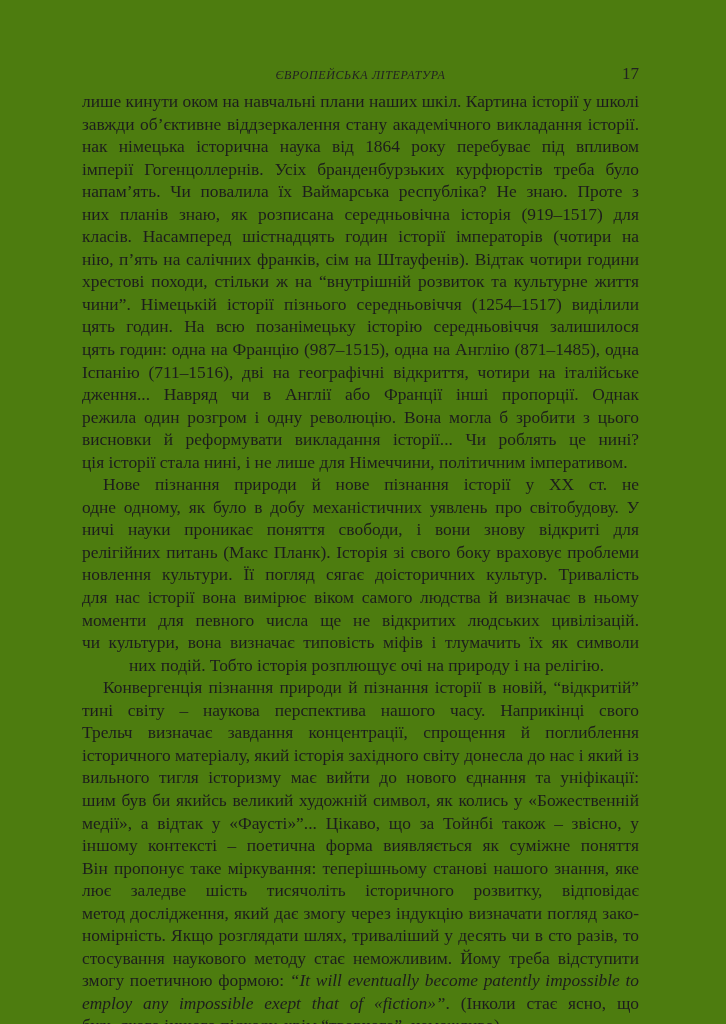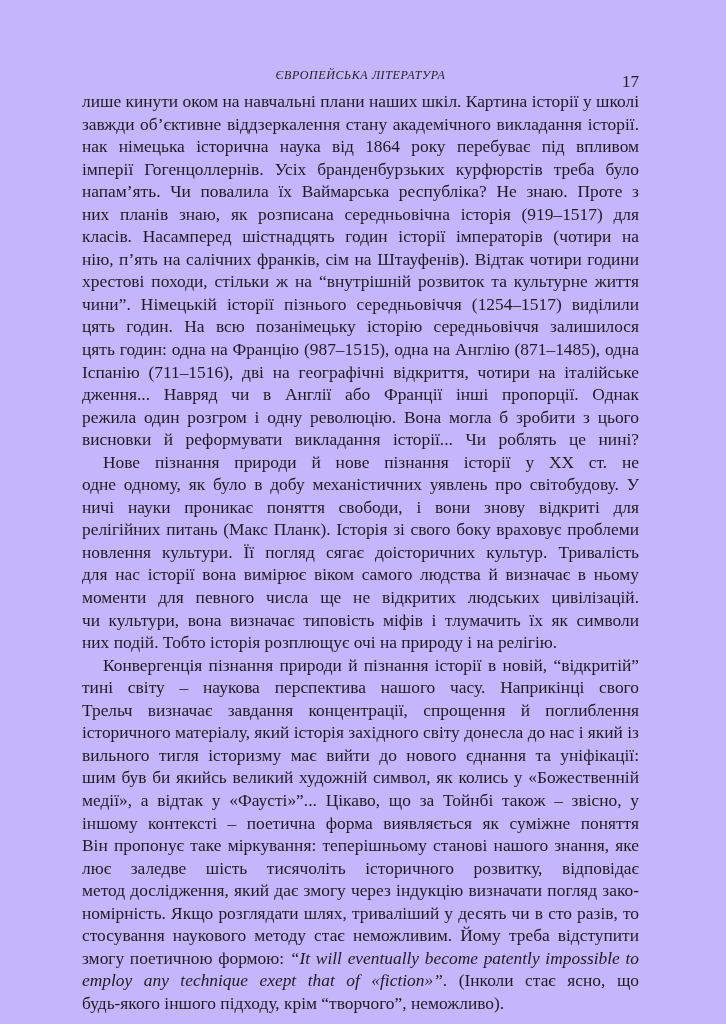--- a/index.html
+++ b/index.html
@@ -1,27 +1,27 @@
 <!DOCTYPE html>
 <html><head>
 <meta charset="utf-8">
 <style>
   html, body { margin: 0; padding: 0; background: #ffffff; }
   body { width: 726px; height: 1024px; position: relative; overflow: hidden; }
-  .page { position: absolute; left: 0; top: 0; width: 726px; height: 1024px; background: #c4b5fd; }
+  .page { position: absolute; left: 0; top: 0; width: 726px; height: 1024px; background: #4d7c0f; }
   .header {
     position: absolute; top: 64px; left: 82px; width: 557px; height: 24px;
     font-family: "Liberation Serif", serif; color: #222;
   }
   .running-title {
     position: absolute; left: 0; right: 0; top: 4px; text-align: center;
     font-style: italic; font-size: 12px; letter-spacing: 0.6px;
   }
   .page-number {
-    position: absolute; right: 0; top: 0; font-size: 17px; margin-top: 8px;
+    position: absolute; right: 0; top: 0; font-size: 17px;
   }
   .body-text {
     position: absolute; top: 90px; left: 82px; width: 557px;
     font-family: "Liberation Serif", serif; font-size: 17.4px; line-height: 22.55px; color: #1d1d1d;
   }
   .line {
     display: block; height: 22.55px; white-space: nowrap;
     text-align: justify; text-align-last: justify; overflow: visible;
   }
   .line.last { text-align-last: left; }
@@ -46,39 +46,40 @@
       <span class="line" style="white-space: normal; overflow: hidden;"><span>класів. Насамперед шістнадцять годин історії імператорів (чотири на Саксо-</span></span>
       <span class="line" style="white-space: normal; overflow: hidden;"><span>нію, п’ять на салічних франків, сім на Штауфенів). Відтак чотири години на</span></span>
       <span class="line" style="white-space: normal; overflow: hidden;"><span>хрестові походи, стільки ж на “внутрішній розвиток та культурне життя Німеч-</span></span>
       <span class="line" style="white-space: normal; overflow: hidden;"><span>чини”. Німецькій історії пізнього середньовіччя (1254–1517) виділили одинад-</span></span>
       <span class="line" style="white-space: normal; overflow: hidden;"><span>цять годин. На всю позанімецьку історію середньовіччя залишилося одинад-</span></span>
       <span class="line" style="white-space: normal; overflow: hidden;"><span>цять годин: одна на Францію (987–1515), одна на Англію (871–1485), одна на</span></span>
       <span class="line" style="white-space: normal; overflow: hidden;"><span>Іспанію (711–1516), дві на географічні відкриття, чотири на італійське Відро-</span></span>
       <span class="line" style="white-space: normal; overflow: hidden;"><span>дження... Навряд чи в Англії або Франції інші пропорції. Однак Німеччина пе-</span></span>
       <span class="line" style="white-space: normal; overflow: hidden;"><span>режила один розгром і одну революцію. Вона могла б зробити з цього корисні</span></span>
       <span class="line" style="white-space: normal; overflow: hidden;"><span>висновки й реформувати викладання історії... Чи роблять це нині? Європеїза-</span></span>
+      <span class="line last" style="white-space: normal; overflow: hidden;"><span>ція історії стала нині, і не лише для Німеччини, політичним імперативом.</span></span>
       <span class="line indent" style="white-space: normal; overflow: hidden;"><span>Нове пізнання природи й нове пізнання історії у ХХ ст. не протиставлені</span></span>
       <span class="line" style="white-space: normal; overflow: hidden;"><span>одне одному, як було в добу механістичних уявлень про світобудову. У природ-</span></span>
       <span class="line" style="white-space: normal; overflow: hidden;"><span>ничі науки проникає поняття свободи, і вони знову відкриті для постановки</span></span>
       <span class="line" style="white-space: normal; overflow: hidden;"><span>релігійних питань (Макс Планк). Історія зі свого боку враховує проблеми ста-</span></span>
       <span class="line" style="white-space: normal; overflow: hidden;"><span>новлення культури. Її погляд сягає доісторичних культур. Тривалість осяжної</span></span>
       <span class="line" style="white-space: normal; overflow: hidden;"><span>для нас історії вона вимірює віком самого людства й визначає в ньому опорні</span></span>
       <span class="line" style="white-space: normal; overflow: hidden;"><span>моменти для певного числа ще не відкритих людських цивілізацій. Порівнюю-</span></span>
       <span class="line" style="white-space: normal; overflow: hidden;"><span>чи культури, вона визначає типовість міфів і тлумачить їх як символи косміч-</span></span>
-      <span class="line last" style="white-space: normal; overflow: hidden;"><span>них подій. Тобто історія розплющує очі на природу і на релігію.</span></span>
+      <span class="line last" style="white-space: normal; overflow: hidden; margin-left: 47px;"><span>них подій. Тобто історія розплющує очі на природу і на релігію.</span></span>
       <span class="line indent" style="white-space: normal; overflow: hidden;"><span>Конвергенція пізнання природи й пізнання історії в новій, “відкритій” кар-</span></span>
       <span class="line" style="white-space: normal; overflow: hidden;"><span>тині світу – наукова перспектива нашого часу. Наприкінці свого “Історизму”</span></span>
       <span class="line" style="white-space: normal; overflow: hidden;"><span>Трельч визначає завдання концентрації, спрощення й поглиблення культурно-</span></span>
       <span class="line" style="white-space: normal; overflow: hidden;"><span>історичного матеріалу, який історія західного світу донесла до нас і який із пла-</span></span>
       <span class="line" style="white-space: normal; overflow: hidden;"><span>вильного тигля історизму має вийти до нового єднання та уніфікації: “Найдієві-</span></span>
       <span class="line" style="white-space: normal; overflow: hidden;"><span>шим був би якийсь великий художній символ, як колись у «Божественній ко-</span></span>
       <span class="line" style="white-space: normal; overflow: hidden;"><span>медії», а відтак у «Фаусті»”... Цікаво, що за Тойнбі також – звісно, у цілком</span></span>
       <span class="line" style="white-space: normal; overflow: hidden;"><span>іншому контексті – поетична форма виявляється як суміжне поняття історизму.</span></span>
       <span class="line" style="white-space: normal; overflow: hidden;"><span>Він пропонує таке міркування: теперішньому станові нашого знання, яке охоп-</span></span>
       <span class="line" style="white-space: normal; overflow: hidden;"><span>лює заледве шість тисячоліть історичного розвитку, відповідає порівняльний</span></span>
       <span class="line" style="white-space: normal; overflow: hidden;"><span>метод дослідження, який дає змогу через індукцію визначати погляд зако-</span></span>
       <span class="line" style="white-space: normal; overflow: hidden;"><span>номірність. Якщо розглядати шлях, триваліший у десять чи в сто разів, то за-</span></span>
       <span class="line" style="white-space: normal; overflow: hidden;"><span>стосування наукового методу стає неможливим. Йому треба відступити перед</span></span>
       <span class="line" style="white-space: normal; overflow: hidden;"><span>змогу поетичною формою: </span><span class="it">“It will eventually become patently impossible to</span></span>
-      <span class="line" style="white-space: normal; overflow: hidden;"><span class="it">employ any technique exept that of «fiction»”</span><span>. (Інколи стає ясно, що вдаватися до</span></span>
+      <span class="line" style="white-space: normal; overflow: hidden;"><span class="it">employ any impossible exept that of «fiction»”</span><span>. (Інколи стає ясно, що вдаватися до</span></span>
       <span class="line last" style="white-space: normal; overflow: hidden;"><span>будь-якого іншого підходу, крім “творчого”, неможливо).</span></span>
     </div>
 </div>
 
 </body></html>

